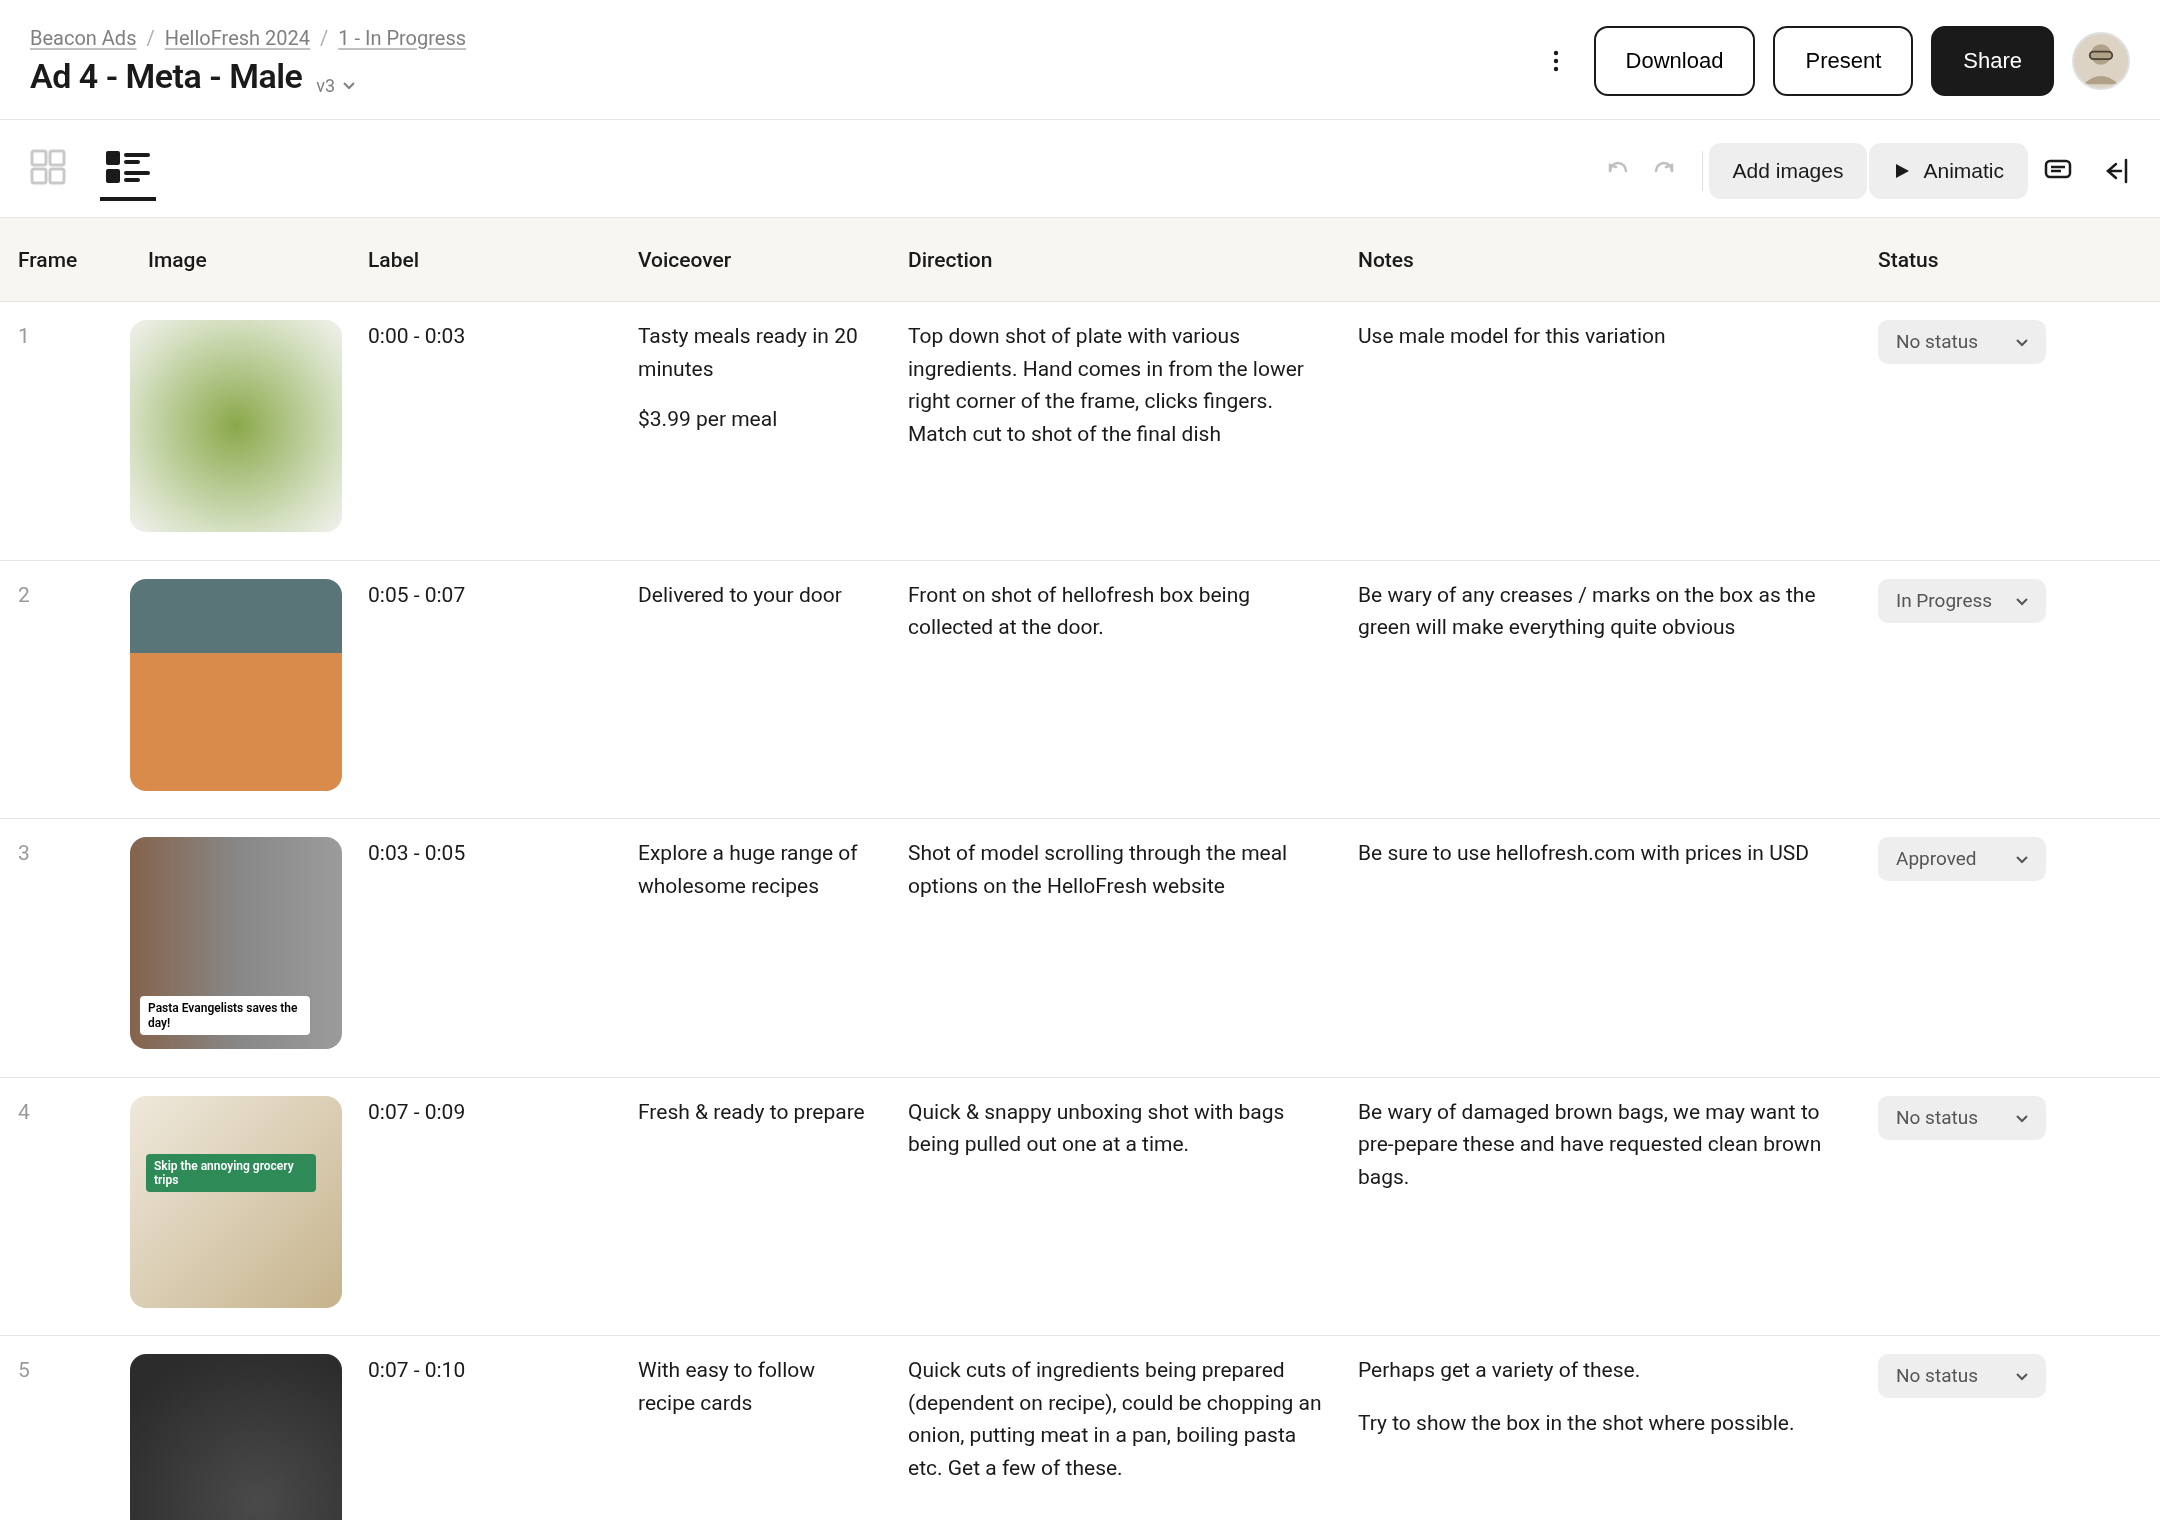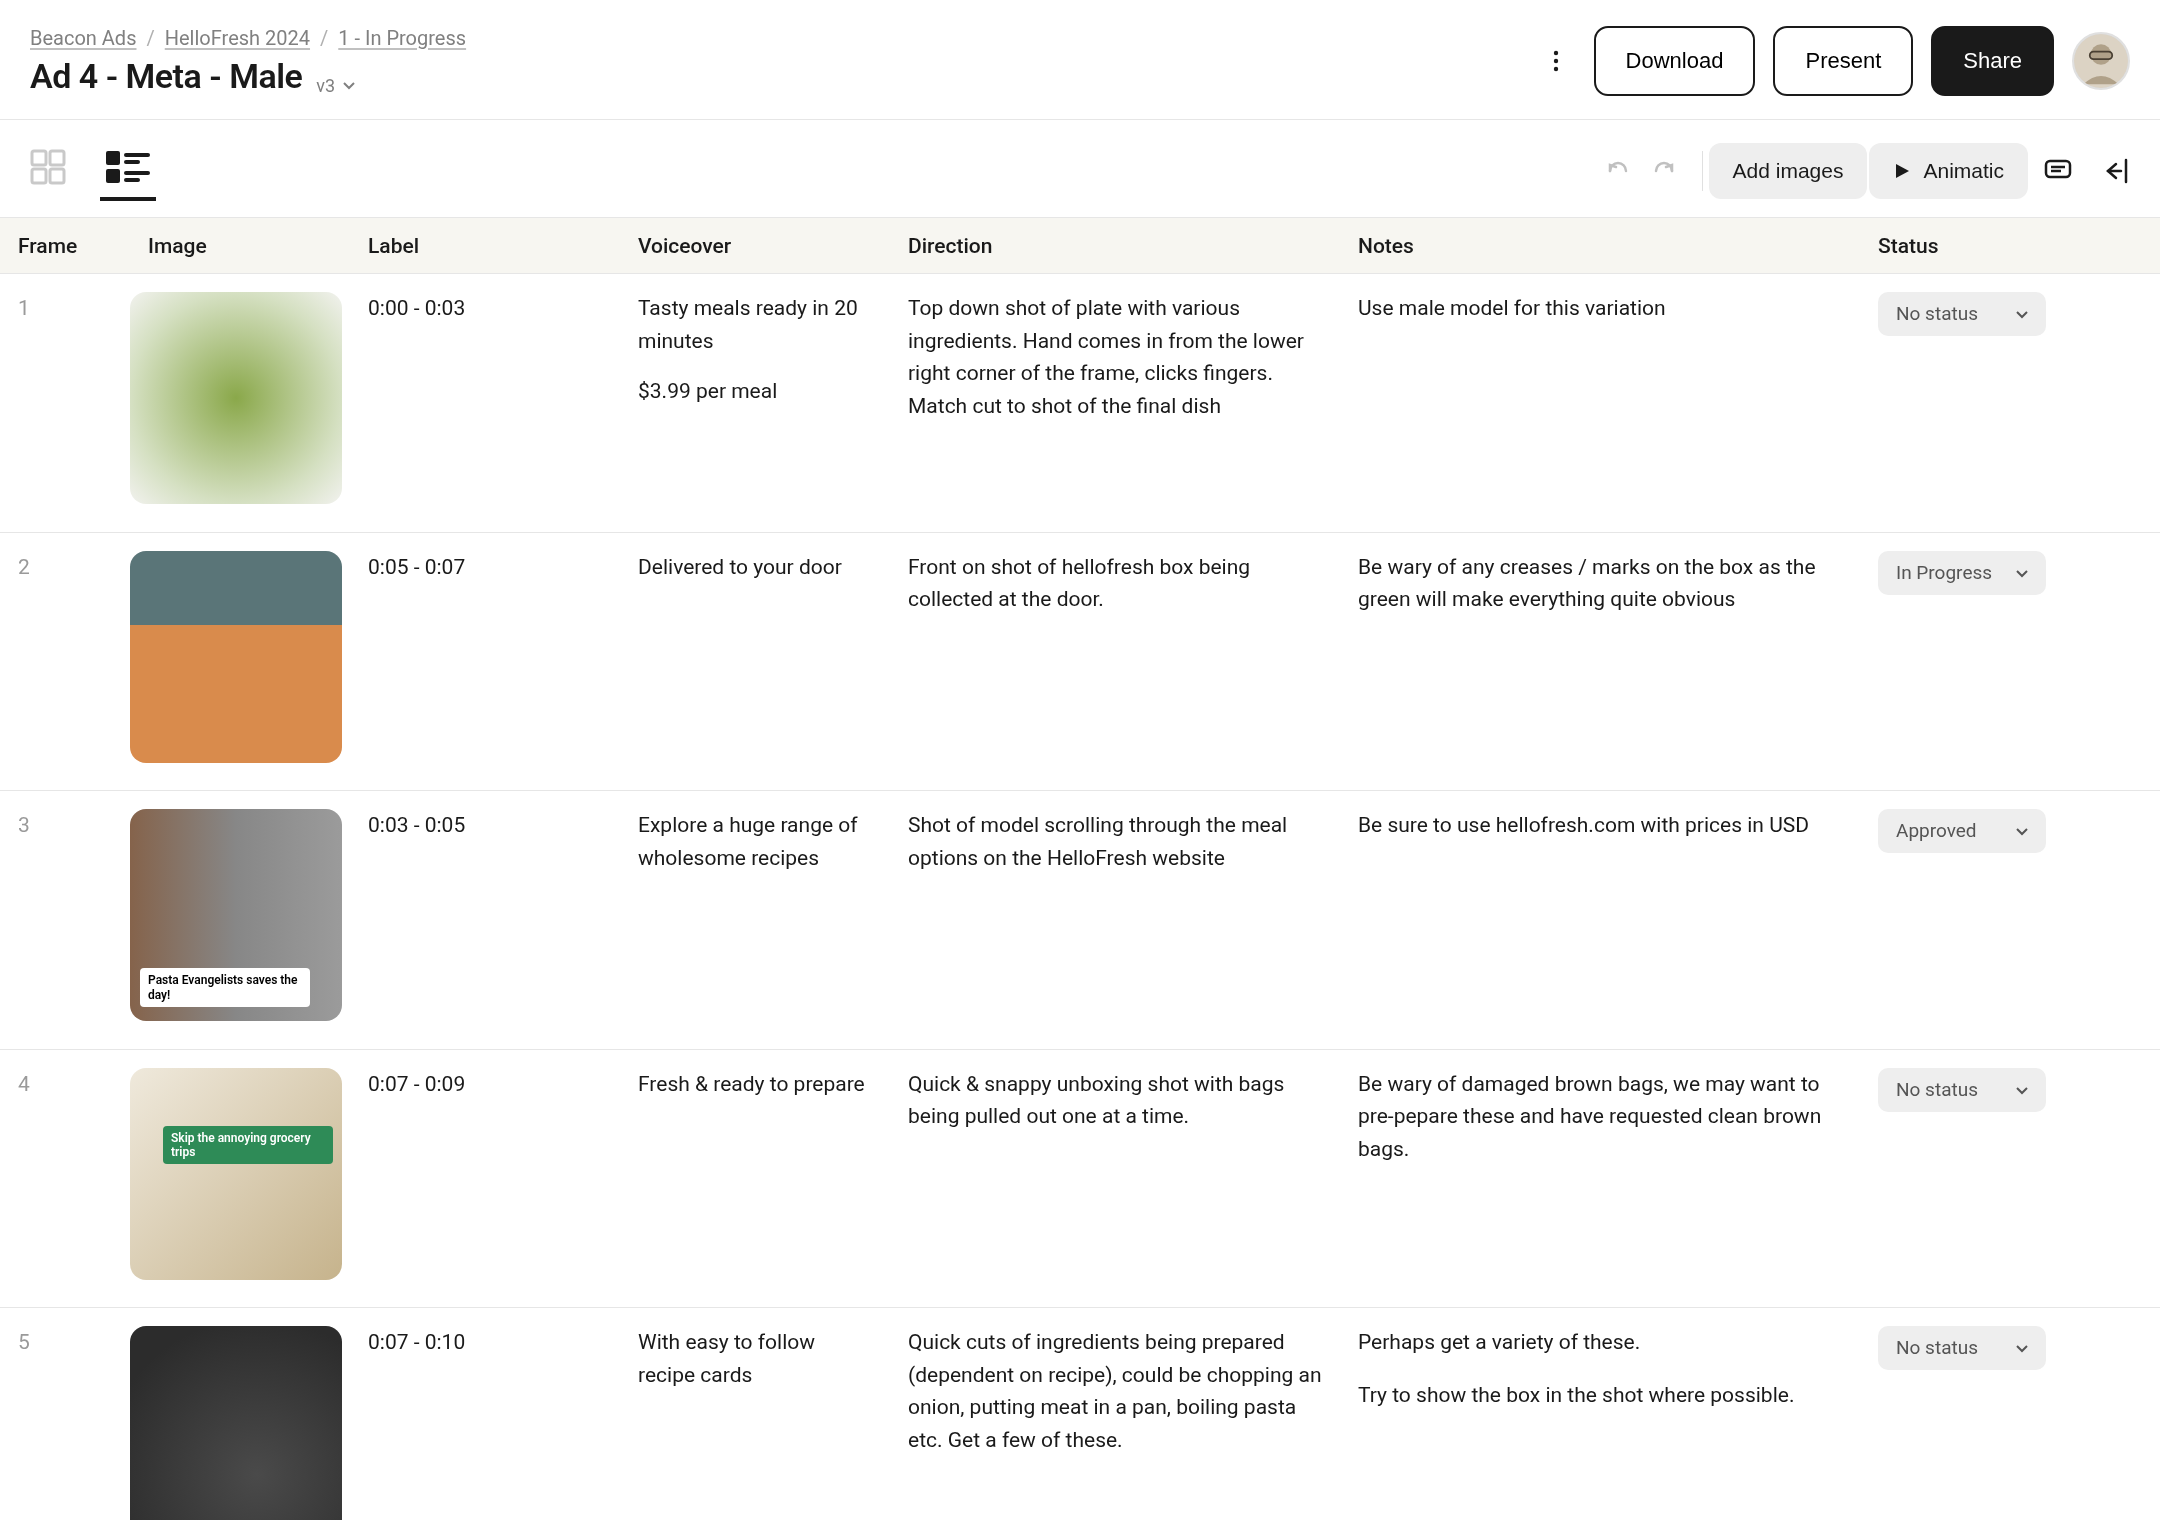--- a/index.html
+++ b/index.html
@@ -70,21 +70,21 @@
   .chip-btn svg { width: 18px; height: 18px; }
   .rail-icons { display: flex; align-items: center; gap: 18px; margin-left: 8px; }
 
   
   .table { width: 100%; }
   .thead {
     display: grid;
     grid-template-columns: 130px 220px 270px 270px 450px 520px 300px;
     background: #f7f6f1;
     border-bottom: 1px solid #e6e6e6;
-    height: 56px;
+    height: 84px;
     align-items: center;
   }
   .th { font-size: 21px; font-weight: 500; color: #1a1a1a; padding-left: 18px; }
   .tbody .row {
     display: grid;
     grid-template-columns: 130px 220px 270px 270px 450px 520px 300px;
     border-bottom: 1px solid #e6e6e6;
     min-height: 225px;
   }
   .cell { padding: 18px 14px 18px 18px; font-size: 21px; line-height: 1.55; color: #1a1a1a; }
@@ -109,21 +109,21 @@
   .bg-box   { background: linear-gradient(#5a7578 0%, #5a7578 35%, #d98b4c 35%, #d98b4c 100%); }
   .bg-phone { background: linear-gradient(90deg,#85634b 0%, #878787 50%, #9b9b9b 100%); }
   .bg-bags  { background: linear-gradient(135deg,#efe9dc 0%, #c6b38c 100%); }
   .bg-cook  { background: radial-gradient(circle at 60% 70%, #4a4a4a 0%, #2c2c2c 80%); }
 
   .thumb .caption {
     position:absolute; left:10px; bottom:14px;
     background:#fff; color:#000; font-size:12px; font-weight:600;
     padding:5px 8px; border-radius:4px; line-height:1.2; max-width: 170px;
   }
-  .thumb .caption.green { background:#2e8b57; color:#fff; left:16px; top:58px; bottom:auto;margin-left:17px; }
+  .thumb .caption.green { background:#2e8b57; color:#fff; left:16px; top:58px; bottom:auto; }
 </style>
 </head>
 <body>
 
 <div class="header">
   <div class="header-left">
     <div class="breadcrumb">
       <span class="crumb">Beacon Ads</span>
       <span class="sep">/</span>
       <span class="crumb">HelloFresh 2024</span>

